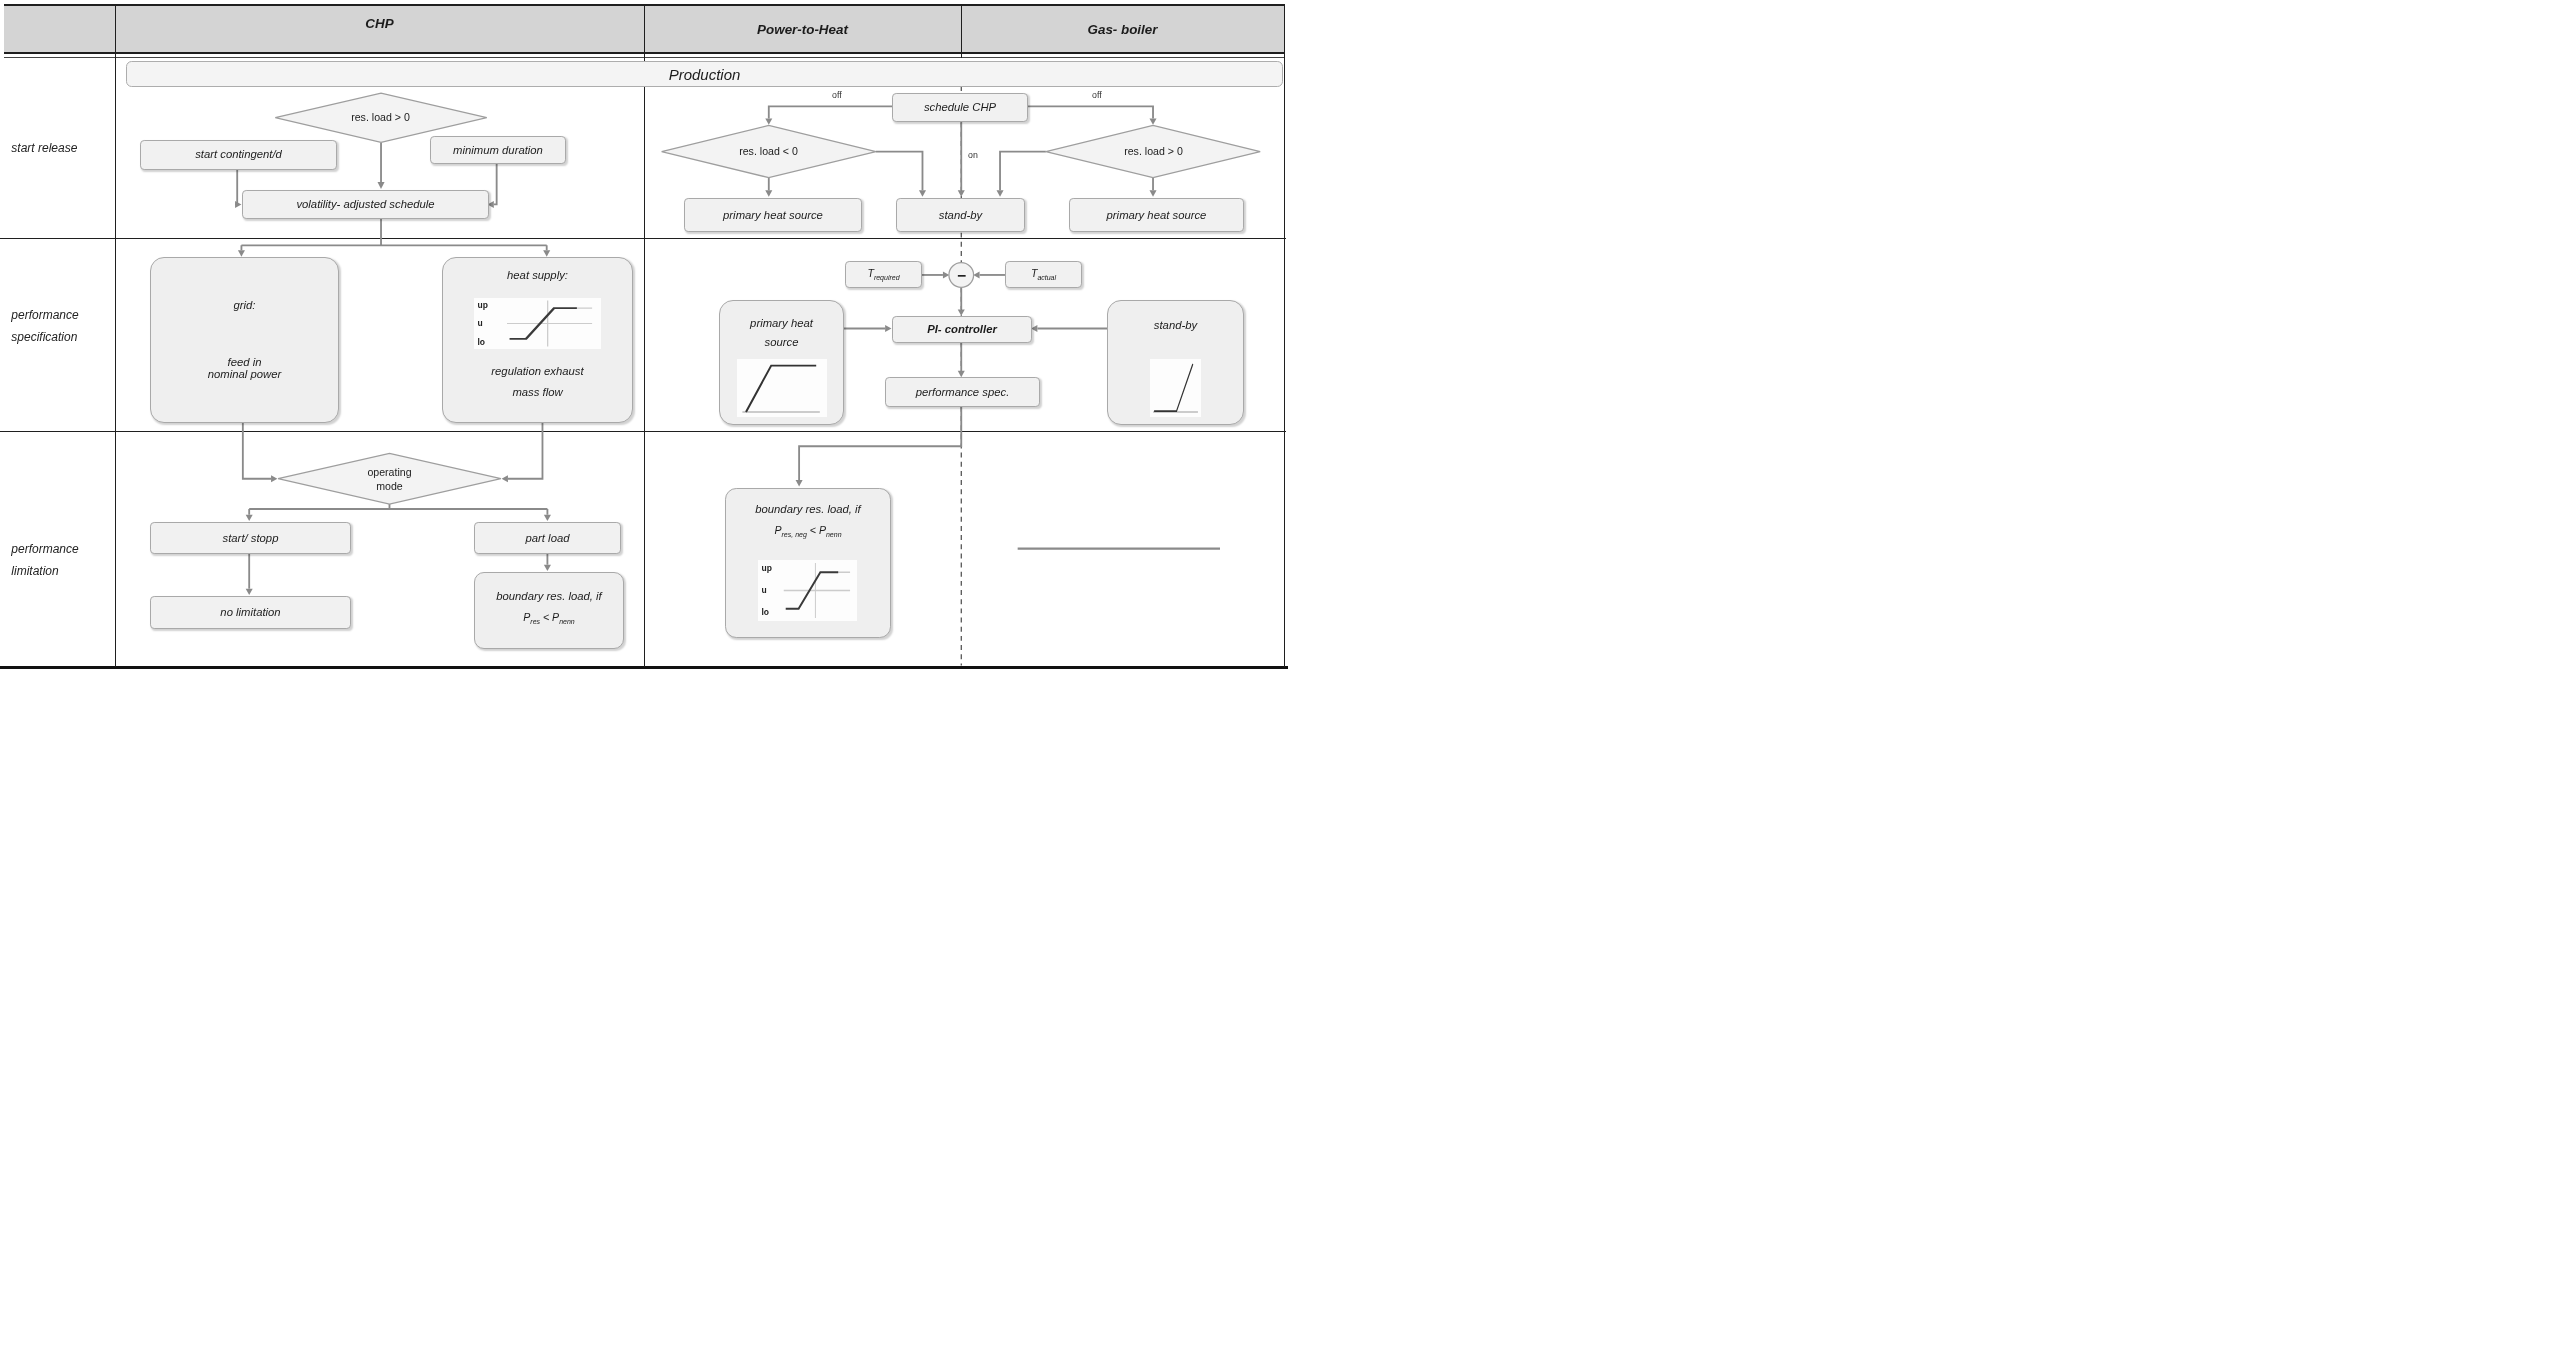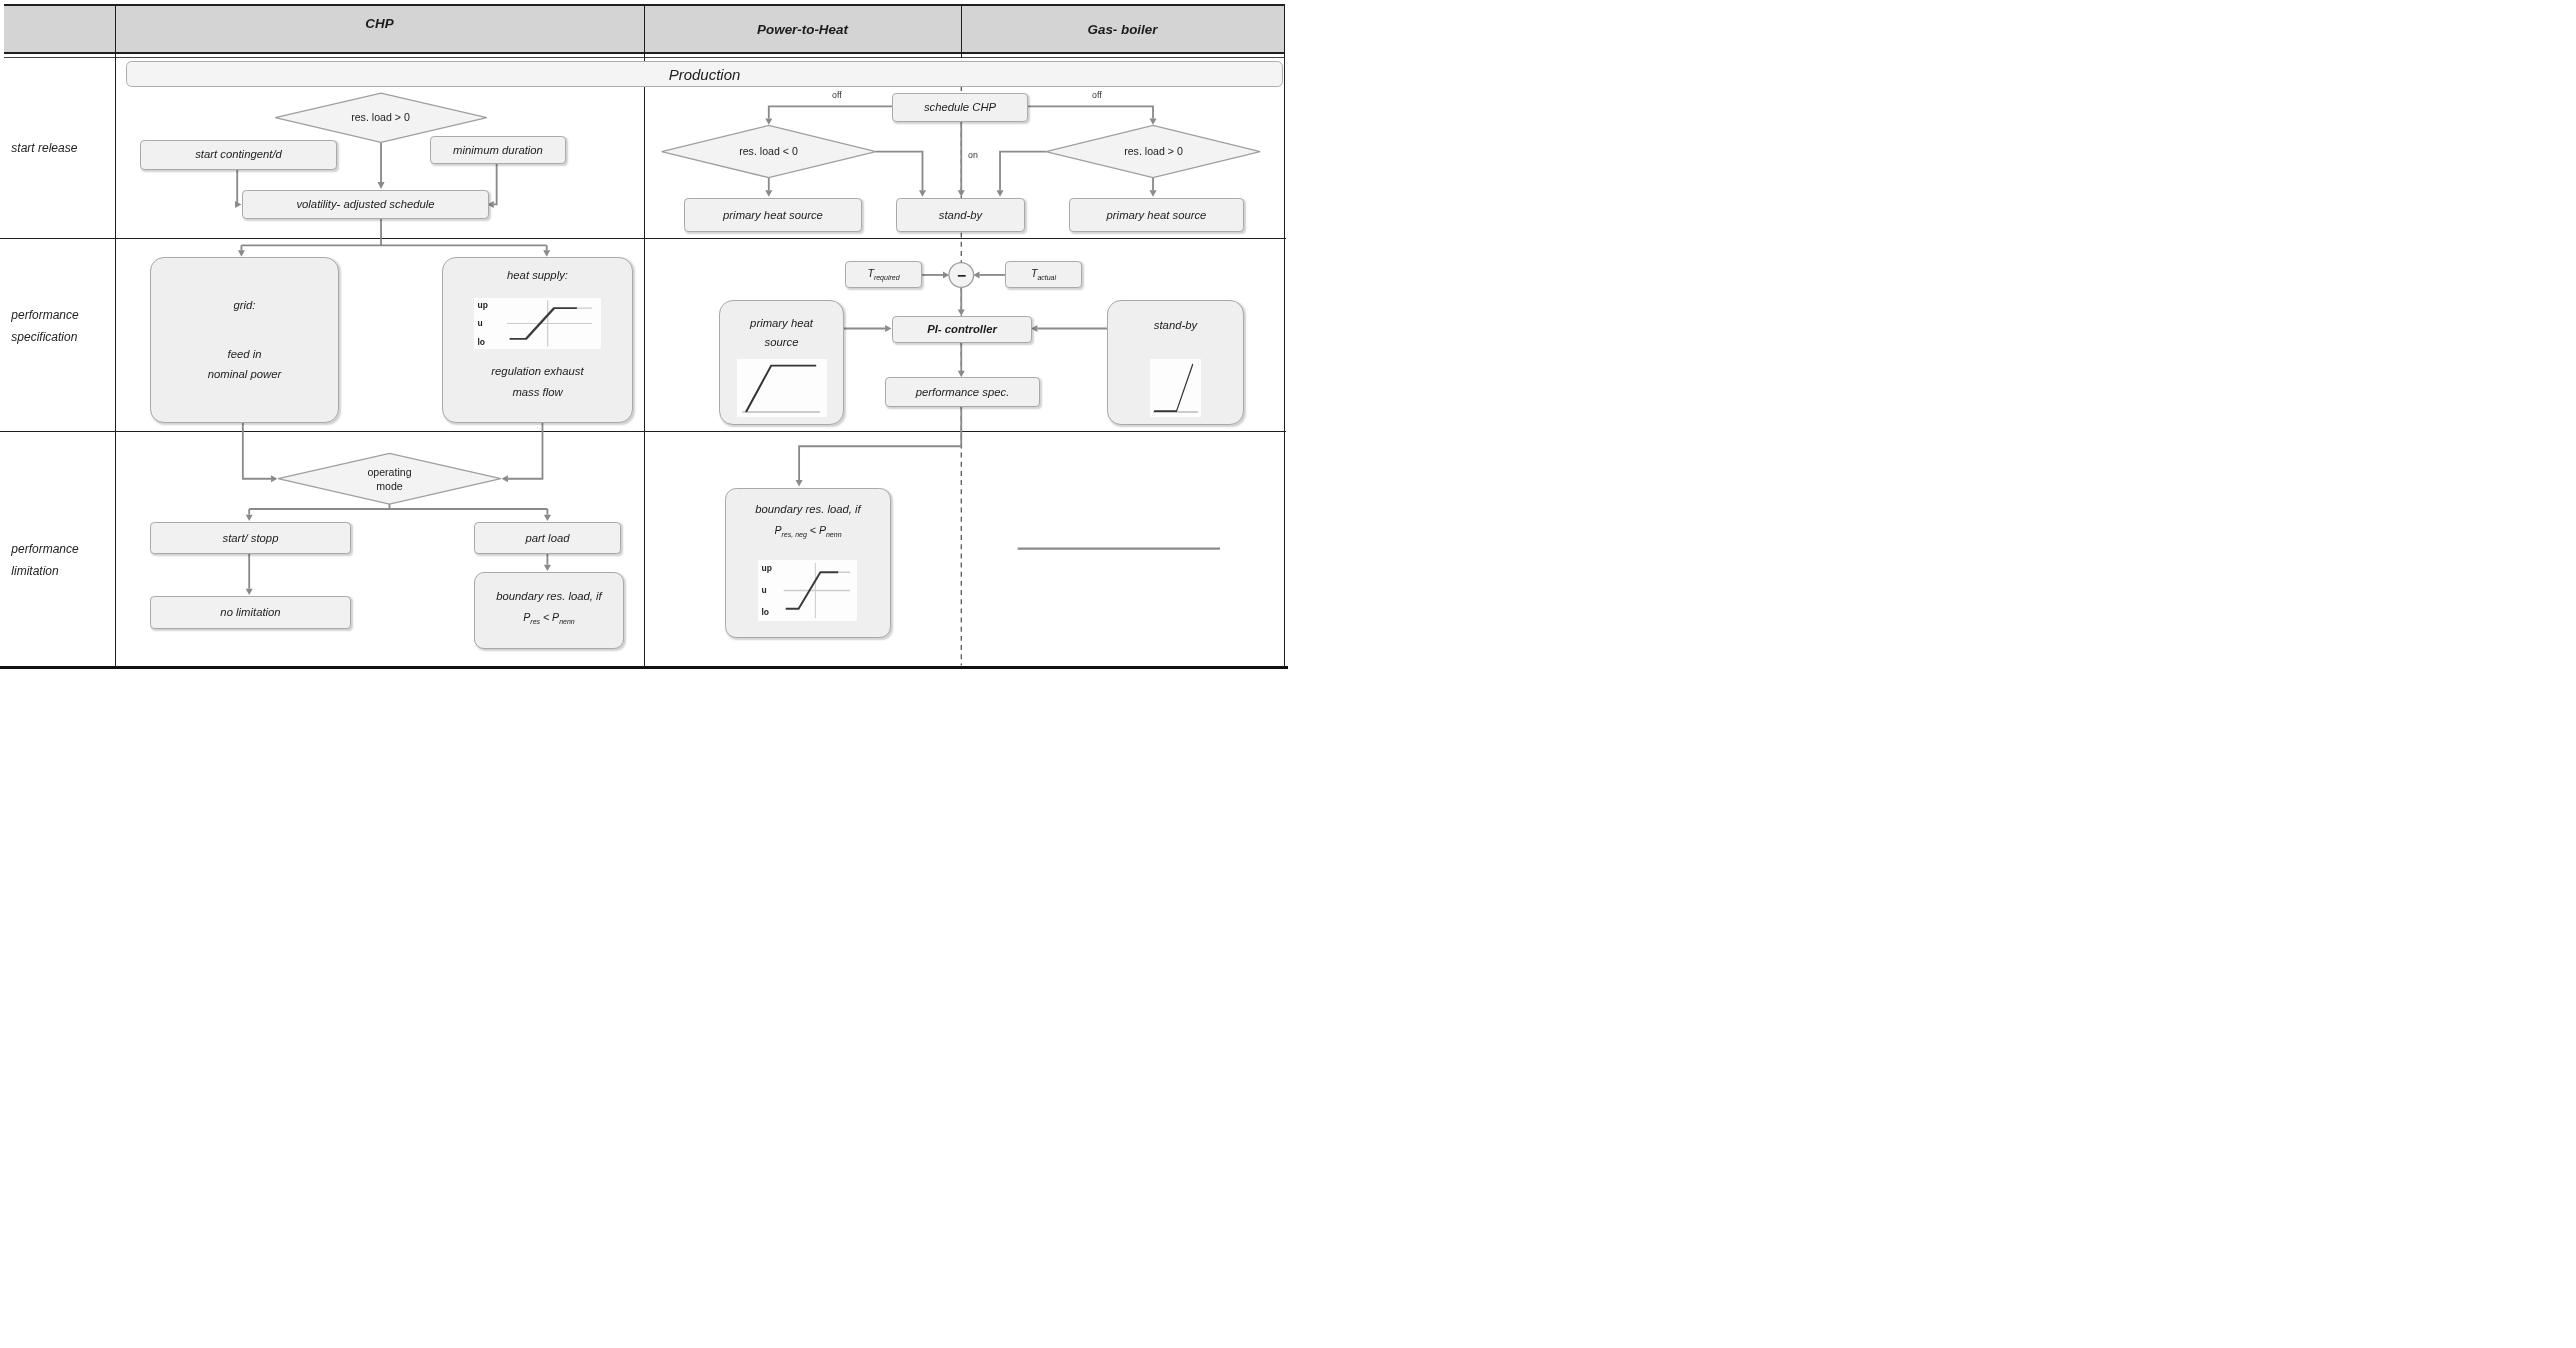--- a/index.html
+++ b/index.html
@@ -158,21 +158,21 @@
     </div>
   <div class="bx" style="left:430px;top:136px;width:134px;height:26px;">
     <span>minimum duration</span>
     </div>
   <div class="bx" style="left:242px;top:190px;width:245px;height:27px;">
     <span>volatility- adjusted schedule</span>
     </div>
 
   <div class="bx bigbx" style="left:150px;top:257px;width:187px;height:164px;">
     <div class="inner" style="top:41px;">grid:</div>
-    <div class="inner" style="top:90px;">feed in</div>
+    <div class="inner" style="top:98px;">feed in</div>
     <div class="inner" style="top:110px;">nominal power</div>
   </div>
 
   <div class="bx bigbx" style="left:442px;top:257px;width:189px;height:164px;">
     <div class="inner" style="top:11.3px;">heat supply:</div>
     <div class="chart" style="left:31px;top:40px;width:127px;height:51px;">
       <svg viewBox="0 0 100 60" preserveAspectRatio="none">
         <path d="M58,3 V57" stroke="#cccccc" stroke-width="1" fill="none"></path>
         <path d="M26,30 H93 M80,12 H93" stroke="#cccccc" stroke-width="1.4" fill="none"></path>
         <path d="M28,48 H41 L63,12 H81" stroke="#3a3a3a" stroke-width="2" fill="none"></path>

